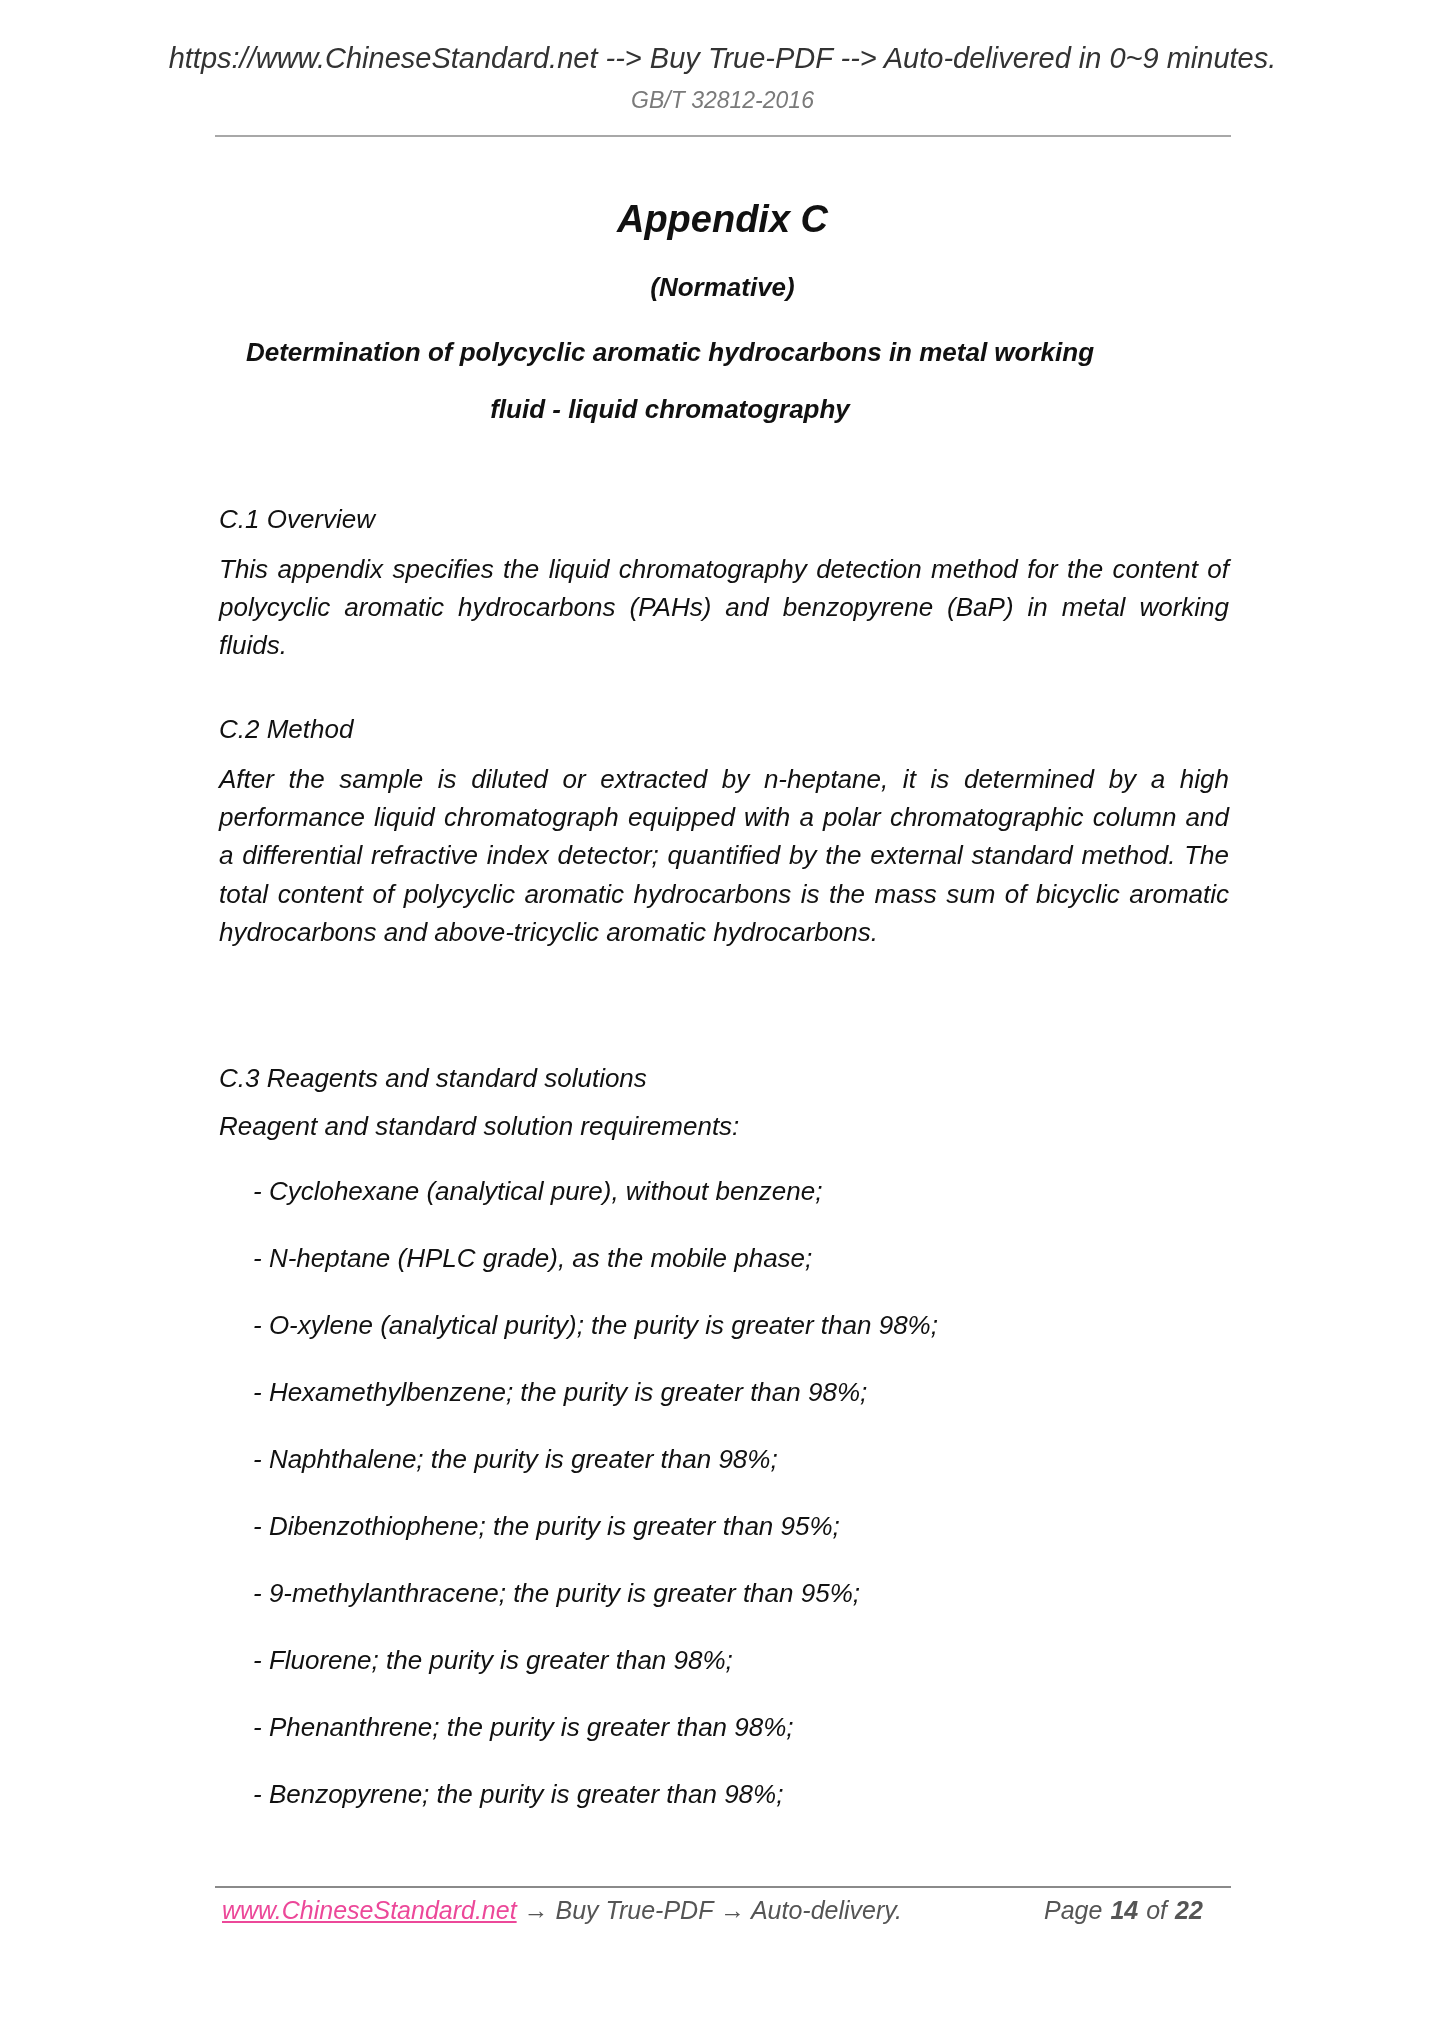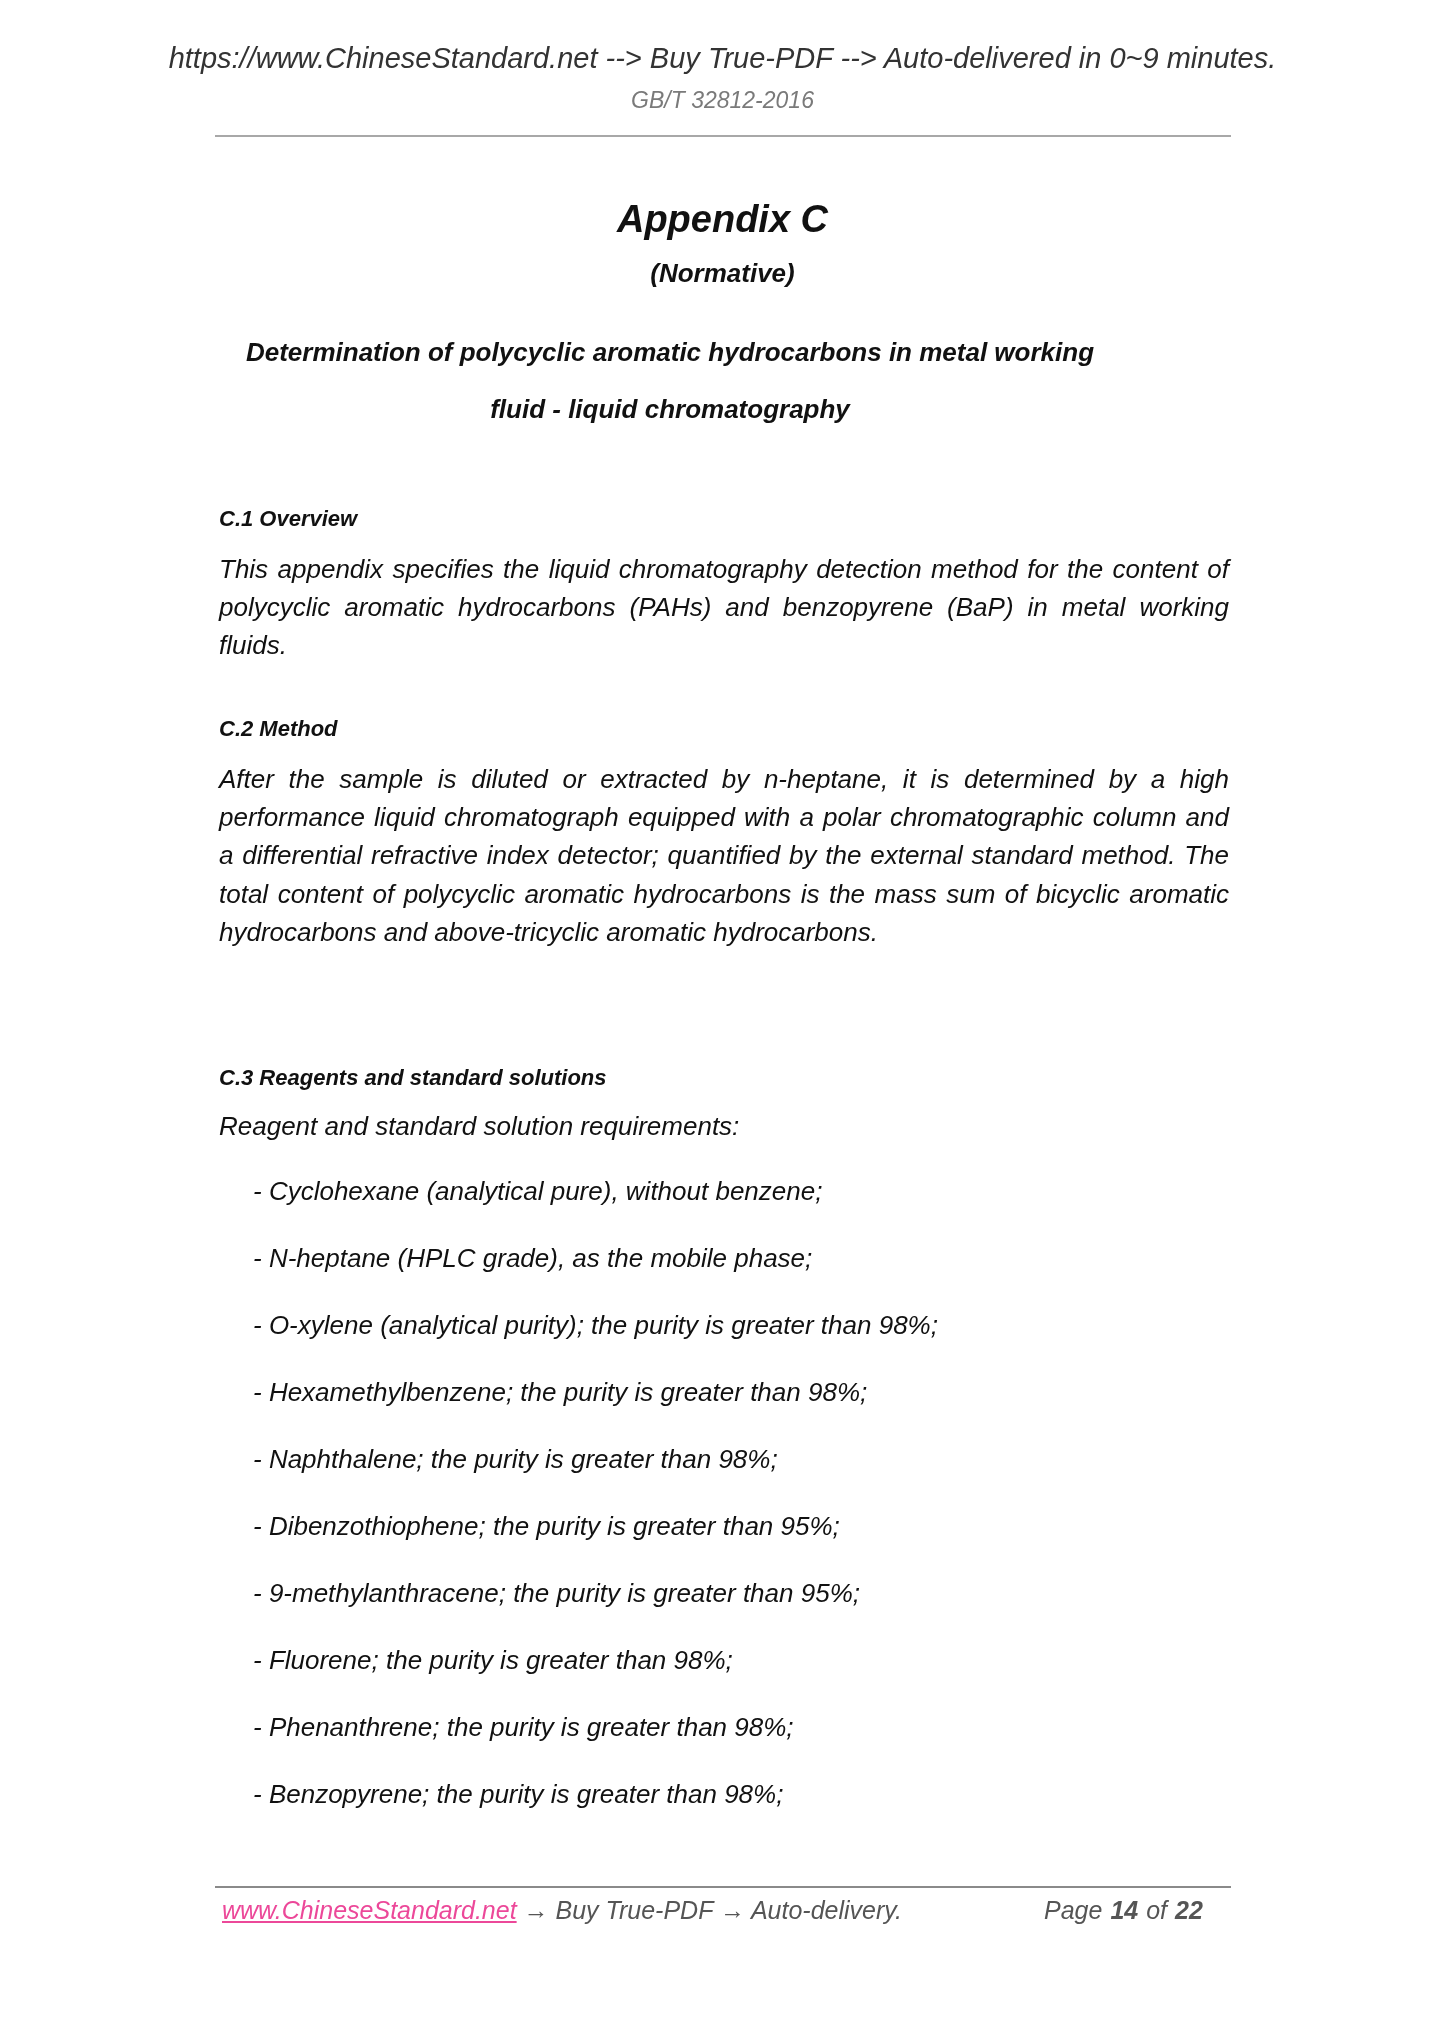--- a/index.html
+++ b/index.html
@@ -40,43 +40,43 @@
 
     
     .appendix-title {
       left: 0; width: 1445px; top: 196px;
       text-align: center;
       font-size: 38px;
       font-weight: bold;
       line-height: 46px;
     }
     .appendix-type {
-      left: 0; width: 1445px; top: 256px;
+      left: 0; width: 1445px; top: 270px;
       text-align: center;
       font-size: 26px;
       font-weight: bold;
       line-height: 34px;
     }
     .appendix-subtitle {
       left: 0; width: 1340px; top: 324px;
       text-align: center;
       font-size: 26px;
       font-weight: bold;
       line-height: 57px;
     }
 
     
     .content {
       left: 219px; width: 1010px; top: 0;
     }
     .section-heading {
       position: absolute;
       left: 0;
-      font-size: 22px;
-      font-weight: bold;
+      font-size: 26px;
+      font-weight: normal;
       line-height: 32px;
       white-space: nowrap;
     }
     .para {
       position: absolute;
       left: 0;
       width: 1010px;
       font-size: 26px;
       line-height: 38.2px;
       text-align: justify;

